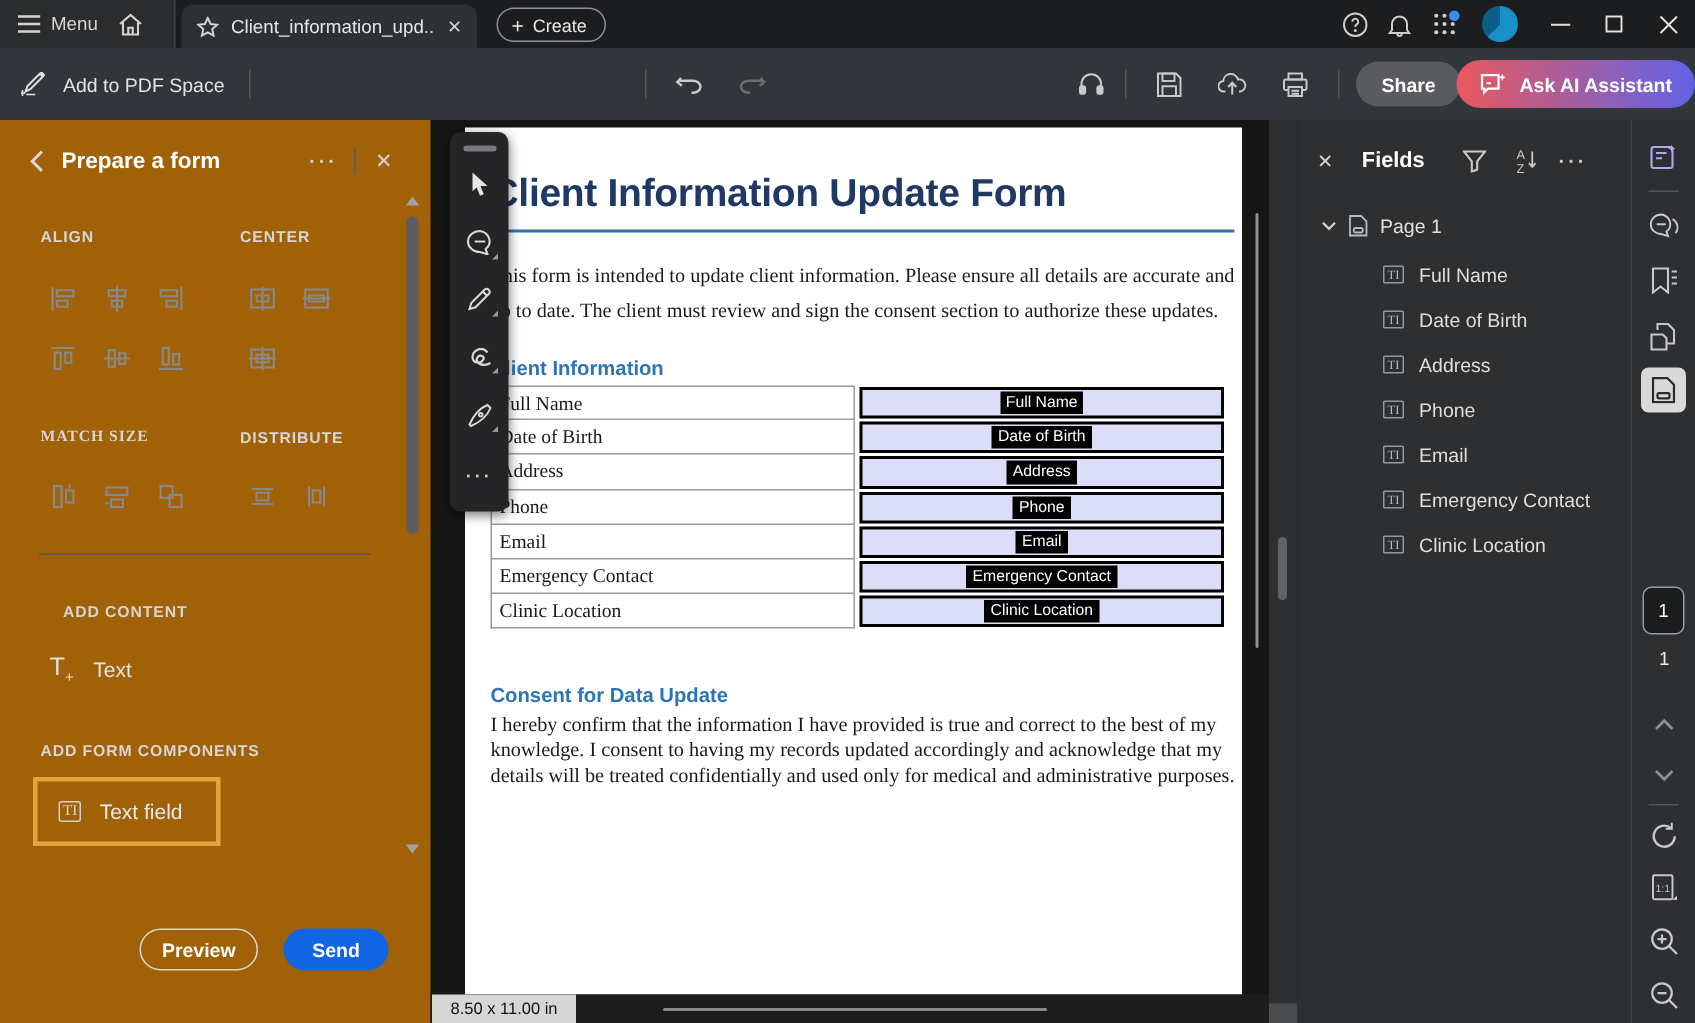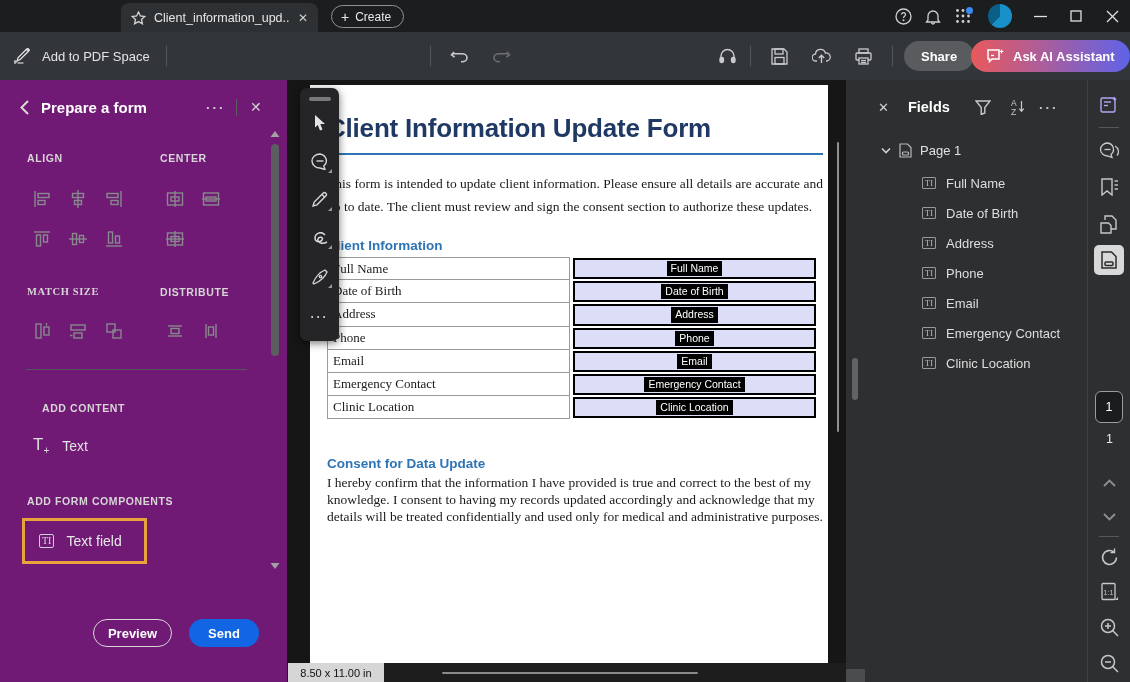--- a/index.html
+++ b/index.html
@@ -40,21 +40,21 @@
   .tool-ic.disabled { color:#6d6f72; }
   #find-btn { position:absolute; left:536px; top:0; height:48px; display:flex; align-items:center; gap:10px;
               color:#d2d2d2; font-size:13px; }
   #share-btn { position:absolute; left:904px; top:9px; height:30px; padding:0 17px; background:#595b5e; border-radius:15px;
                color:#fff; font-size:13px; font-weight:700; }
   #askai-btn { position:absolute; left:971px; top:8px; height:32px; padding:0 15px; border-radius:16px; color:#fff;
                font-size:13px; font-weight:700; display:flex; align-items:center; gap:8px;
                background:linear-gradient(90deg, var(--ai-start,#e9595c), var(--ai-end,#5f63e8)); }
 
   
-  #left-panel { position:absolute; left:0; top:80px; width:340px; height:602px; background:#701a75; }
+  #left-panel { position:absolute; left:0; top:80px; width:340px; height:602px; background:#a16207; }
   #doc-pane   { position:absolute; left:287px; top:80px; width:559px; height:602px; background:#161616; }
   #gutter     { position:absolute; left:846px; top:80px; width:19px; height:602px; background:#2d2f31; }
   #fields-panel { position:absolute; left:865px; top:80px; width:222px; height:602px; background:#2d2f31; }
   #rail { position:absolute; left:1087px; top:80px; width:43px; height:602px; background:#2d2f31; border-left:1px solid #3e4043; }
 
   
   .lp-head { position:absolute; left:0; top:13px; width:287px; height:28px; display:flex; align-items:center; }
   .lp-title { font-size:15px; font-weight:700; color:#fff; margin-left:12px; }
   .lp-back { margin-left:20px; color:#d9d9d9; }
   .lp-dots { position:absolute; left:206px; color:#cfcfcf; letter-spacing:2px; font-weight:700; }
@@ -142,20 +142,41 @@
                   border-radius:6px; background:#1b1c1e; color:#fff; font-size:12.5px; display:flex;
                   align-items:center; justify-content:center; }
   #rail-total { position:absolute; left:0; top:352px; width:43px; text-align:center; color:#e8e8e8; font-size:12.5px; }
 </style>
 </head>
 <body>
 
 <div id="app" style="--accent: #1265e3; --highlight: #e8a33d; --navy: #1f3864; --hblue: #2e74b5; --lav: #dbdef6; --ai-start: #e9595c; --ai-end: #5f63e8;">
 
   <header id="titlebar">
+    <div id="menu-block">
+      <button id="menu-btn">
+        <span>
+          <svg width="15" height="12" viewBox="0 0 15 12">
+              <g stroke="#d4d4d4" stroke-width="1.6">
+                <line x1="0" y1="1" x2="15" y2="1"></line>
+                <line x1="0" y1="6" x2="15" y2="6"></line>
+                <line x1="0" y1="11" x2="15" y2="11"></line>
+              </g>
+            </svg>
+        </span>
+        <span>Menu</span>
+      </button>
+      <button id="home-btn">
+        <span>
+          <svg width="16" height="15" viewBox="0 0 16 15" fill="none" stroke="#d4d4d4" stroke-width="1.4">
+              <path d="M1 7 L8 1 L15 7 M3 6 V14 H13 V6 M6.5 14 V9.5 H9.5 V14"></path>
+            </svg>
+        </span>
+      </button>
+    </div>
 
     <div class="doc-tab">
       <span>
         <svg width="15" height="14" viewBox="0 0 15 14" fill="none" stroke="#d4d4d4" stroke-width="1.3">
             <path d="M7.5 1 L9.4 5 L13.8 5.5 L10.5 8.4 L11.4 12.8 L7.5 10.6 L3.6 12.8 L4.5 8.4 L1.2 5.5 L5.6 5 Z"></path>
           </svg>
       </span>
       <span class="tab-title">Client_information_upd...</span>
       <button style="color:#cfcfcf; font-size:12px;">✕</button>
     </div>

